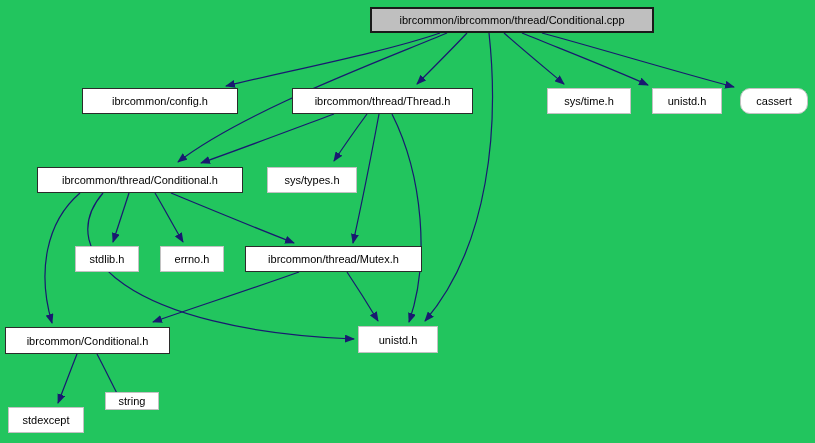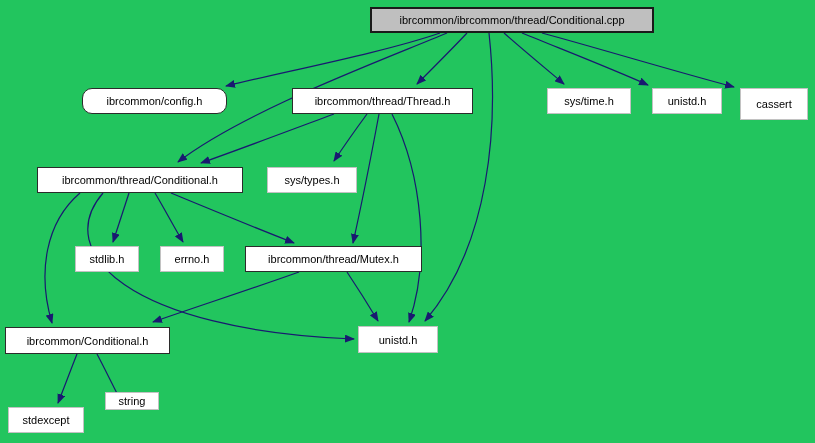--- a/index.html
+++ b/index.html
@@ -83,33 +83,33 @@
         <path d="M299,272 C254,288 199,306 153,322" class="edge" marker-end="url(#arrow)"></path>
         <path d="M347,272 C357,287 369,306 378,321" class="edge" marker-end="url(#arrow)"></path>
         <path d="M77,354 C71,369 64,388 58,403" class="edge" marker-end="url(#arrow)"></path>
         <path d="M97,354 C105,369 114,388 122,403" class="edge" marker-end="url(#arrow)"></path>
       </g>
   </svg>
   <div class="node-layer">
       <div class="node source" style="left: 370px; top: 7px; width: 284px; height: 26px;">
         <span>ibrcommon/ibrcommon/thread/Conditional.cpp</span>
       </div>
-      <div class="node documented" style="left: 82px; top: 88px; width: 145px; height: 26px; border-radius: 10px;">
+      <div class="node documented" style="left: 82px; top: 88px; width: 156px; height: 26px;">
         <span>ibrcommon/config.h</span>
       </div>
       <div class="node documented" style="left: 292px; top: 88px; width: 181px; height: 26px;">
         <span>ibrcommon/thread/Thread.h</span>
       </div>
       <div class="node external" style="left: 547px; top: 88px; width: 84px; height: 26px;">
         <span>sys/time.h</span>
       </div>
       <div class="node external" style="left: 652px; top: 88px; width: 70px; height: 26px;">
         <span>unistd.h</span>
       </div>
-      <div class="node external" style="left: 740px; top: 88px; width: 68px; height: 32px;">
+      <div class="node external" style="left: 740px; top: 88px; width: 68px; height: 26px; border-radius: 10px;">
         <span>cassert</span>
       </div>
       <div class="node documented" style="left: 37px; top: 167px; width: 206px; height: 26px;">
         <span>ibrcommon/thread/Conditional.h</span>
       </div>
       <div class="node external" style="left: 267px; top: 167px; width: 90px; height: 26px;">
         <span>sys/types.h</span>
       </div>
       <div class="node external" style="left: 75px; top: 246px; width: 64px; height: 26px;">
         <span>stdlib.h</span>

